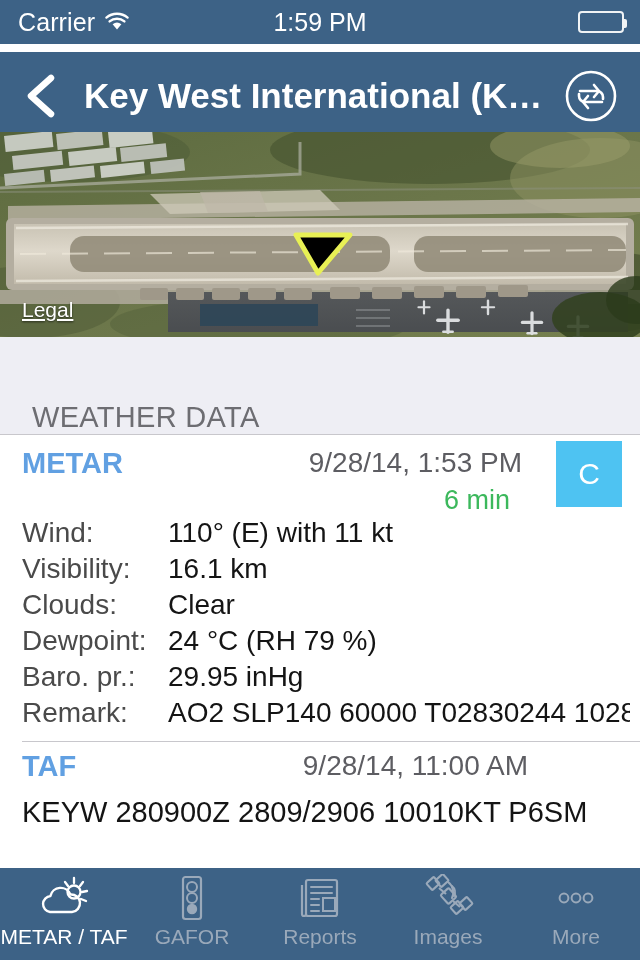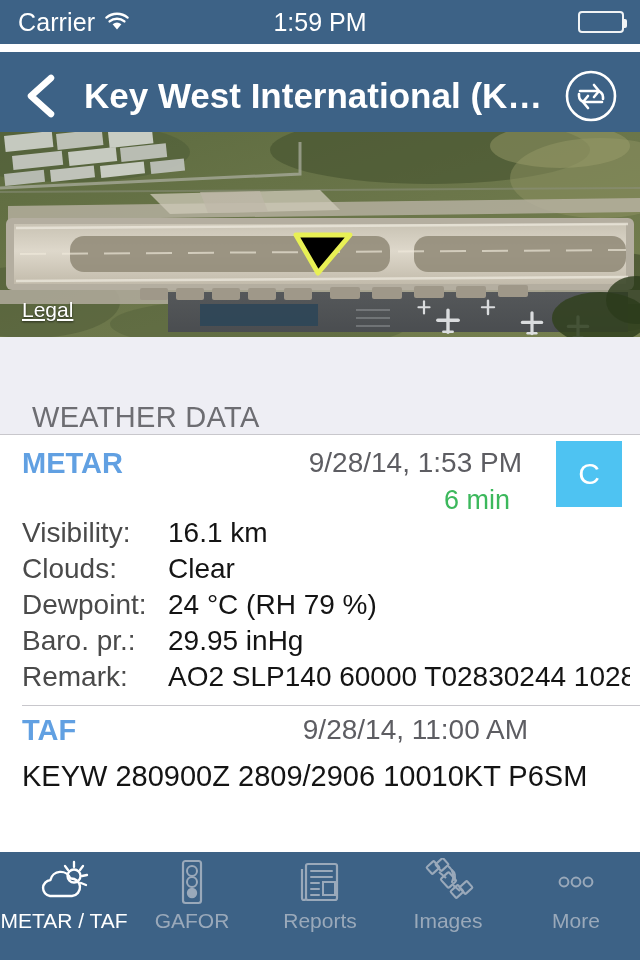--- a/index.html
+++ b/index.html
@@ -176,21 +176,21 @@
   }
   .taf-body {
     padding-left: 22px; padding-top: 6px;
     font-size: 29px; color: #141414;
     white-space: nowrap; overflow: hidden;
   }
 
   
   .tabbar {
     position: absolute; bottom: 0; left: 0;
-    width: 640px; height: 108px;
+    width: 640px; height: 92px;
     background: #3d6286;
     display: flex;
   }
   .tab {
     flex: 1 1 0;
     display: flex; flex-direction: column;
     align-items: center; justify-content: flex-start;
     padding-top: 6px;
     cursor: pointer;
   }
@@ -376,20 +376,24 @@
 
     <div class="card">
       <div class="card-head">
         <div class="card-type">METAR</div>
         <div class="card-time">9/28/14, 1:53 PM</div>
         <div class="card-age">6 min</div>
         <div class="card-badge">C</div>
       </div>
       <div class="rows">
         <div class="row">
+          <span class="row-label">Wind:</span>
+          <span class="row-value">110° (E) with 11 kt</span>
+        </div>
+        <div class="row">
           <span class="row-label">Visibility:</span>
           <span class="row-value">16.1 km</span>
         </div>
         <div class="row">
           <span class="row-label">Clouds:</span>
           <span class="row-value">Clear</span>
         </div>
         <div class="row">
           <span class="row-label">Dewpoint:</span>
           <span class="row-value">24 °C (RH 79 %)</span>

